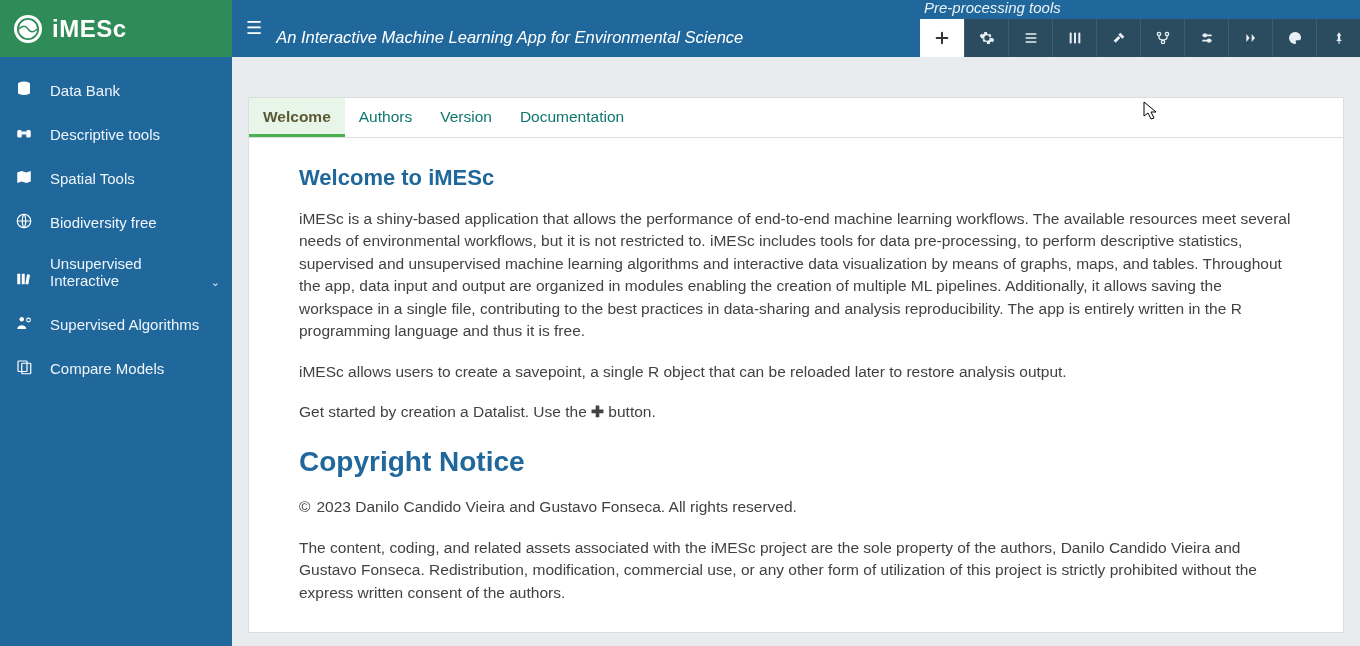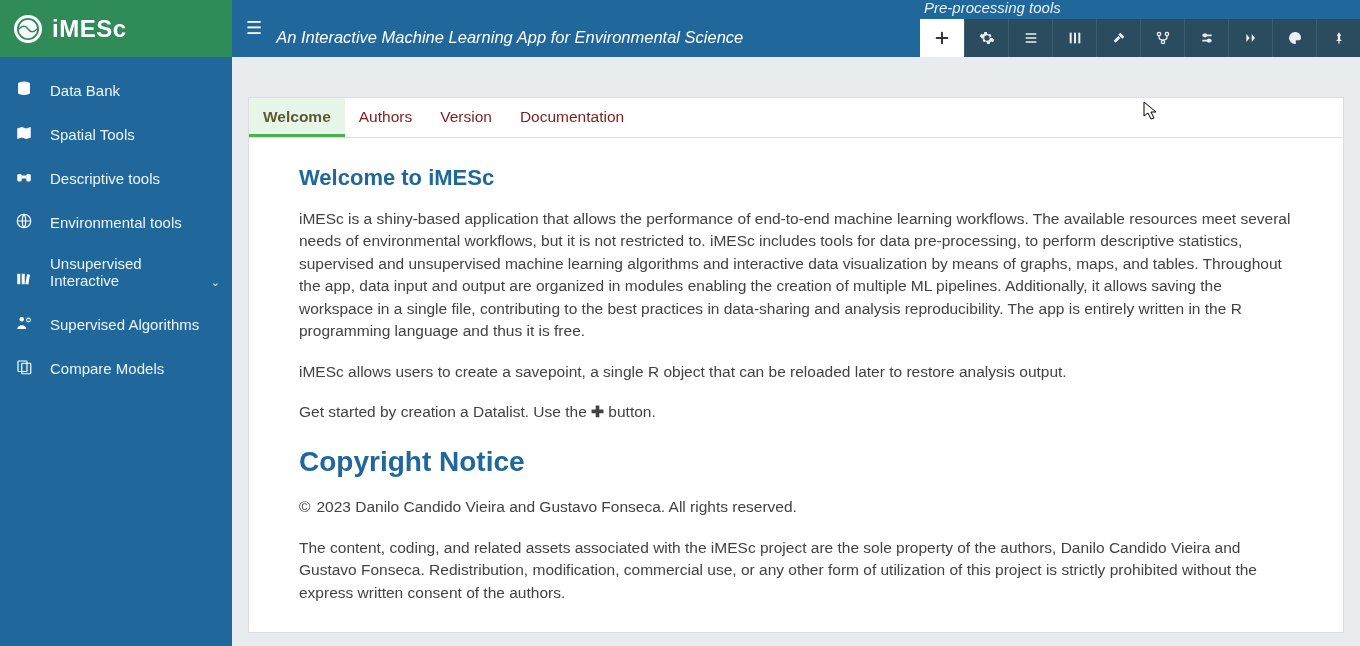--- a/index.html
+++ b/index.html
@@ -26,21 +26,21 @@
 .top-label { font-style: italic; font-size: 15px; color: #eaf2f9; margin: 0 0 3px 4px; }
 .tools { display: flex; gap: 0; }
 .tool-btn { width: 44px; height: 38px; background: #2b4c5f; display: inline-flex; align-items: center; justify-content: center; font-size: 17px; color: #e8eef4; cursor: pointer; border-left: 1px solid #3a5d72; }
 .tool-btn.first { background: #fff; color: #333; border-left: none; }
 
 
 .page-wrap { flex: 1; overflow-y: scroll; background: #e9ecef; padding: 0; position: relative; }
 .scroll-inner { padding: 0 16px 40px 16px; }
 .card { background: #fff; margin-top: 40px; border: 1px solid #ddd; }
 .tabs { display: flex; border-bottom: 1px solid #ddd; }
-.tab { padding: 10px 14px 8px 14px; font-size: 15.5px; color: #7f1d1d; cursor: pointer; }
+.tab { padding: 10px 14px 8px 14px; font-size: 15.5px; color: #0f766e; cursor: pointer; }
 .tab.active { background: #e8f5e9; color: #5a5a32; font-weight: 600; border-bottom: 3px solid #4caf50; }
 .content { padding: 24px 50px 10px 50px; color: #424242; font-size: 15.5px; line-height: 1.45; }
 .content h2 { color: #20689b; font-weight: 700; font-size: 28px; margin-bottom: 14px; }
 .content h2.first { font-size: 22px; }
 .content p { margin-bottom: 18px; }
 .content .plus-inline { font-weight: 700; }
 .content .bold { font-weight: 700; }
 .copyline { display: flex; align-items: center; gap: 6px; margin-bottom: 16px; }
 
 .cursor { position: absolute; left: 911px; top: 101px; font-size: 18px; color: #000; pointer-events: none; z-index: 50; }
@@ -71,43 +71,43 @@
               <ellipse cx="12" cy="5" rx="8" ry="3"></ellipse>
               <path d="M4 5v6c0 1.7 3.6 3 8 3s8-1.3 8-3V5"></path>
               <path d="M4 11v6c0 1.7 3.6 3 8 3s8-1.3 8-3v-6"></path>
             </svg>
           </span>
         <span>Data Bank</span>
       </div>
       <div class="nav-item">
         <span class="nav-icon">
             <svg width="18" height="18" viewBox="0 0 24 24" fill="#fff">
-              <path d="M3 6l6-2 6 2 6-2v14l-6 2-6-2-6 2z"></path>
-            </svg>
-          </span>
-        <span>Spatial Tools</span>
-      </div>
-      <div class="nav-item">
-        <span class="nav-icon">
-            <svg width="18" height="18" viewBox="0 0 24 24" fill="#fff">
               <rect x="3" y="8" width="6" height="10" rx="2"></rect>
               <rect x="15" y="8" width="6" height="10" rx="2"></rect>
               <rect x="9" y="10" width="6" height="4"></rect>
             </svg>
           </span>
         <span>Descriptive tools</span>
       </div>
       <div class="nav-item">
         <span class="nav-icon">
+            <svg width="18" height="18" viewBox="0 0 24 24" fill="#fff">
+              <path d="M3 6l6-2 6 2 6-2v14l-6 2-6-2-6 2z"></path>
+            </svg>
+          </span>
+        <span>Spatial Tools</span>
+      </div>
+      <div class="nav-item">
+        <span class="nav-icon">
             <svg width="18" height="18" viewBox="0 0 24 24" fill="none" stroke="#fff" stroke-width="1.6">
               <circle cx="12" cy="12" r="9"></circle>
               <path d="M3 12h18M12 3c3 3 3 15 0 18M12 3c-3 3-3 15 0 18"></path>
             </svg>
           </span>
-        <span>Environmental tools</span>
+        <span>Biodiversity free</span>
       </div>
       <div class="nav-item">
         <span class="nav-icon">
             <svg width="18" height="18" viewBox="0 0 24 24" fill="#fff">
               <rect x="3" y="5" width="4" height="14"></rect>
               <rect x="9" y="5" width="4" height="14"></rect>
               <rect x="15" y="6" width="4" height="13" transform="rotate(10 17 12)"></rect>
             </svg>
           </span>
         <span style="max-width:130px;">Unsupervised Interactive</span>

